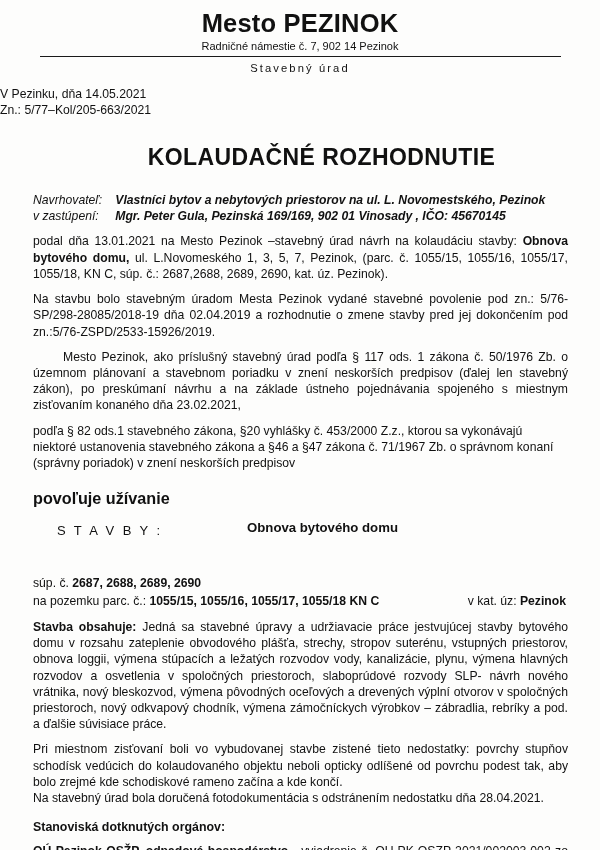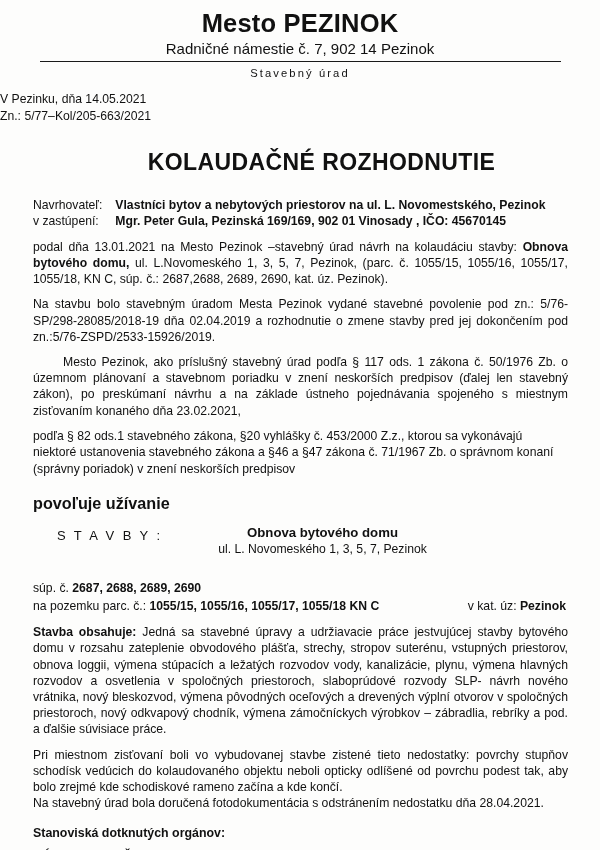--- a/index.html
+++ b/index.html
@@ -24,21 +24,21 @@
     padding-top: 9px;
     text-align: center;
   }
   .org-name {
     font-size: 25.5px;
     font-weight: bold;
     letter-spacing: 0.2px;
     line-height: 1.12;
   }
   .org-address {
-    font-size: 15px;
+    font-size: 11px;
     line-height: 1.3;
     margin-top: 1px;
   }
   .rule {
     margin: 3px auto 0 auto;
     width: 521px;
     height: 0;
     border-top: 1.3px solid #1a1a1a;
   }
   .dept {
@@ -65,20 +65,21 @@
   .body {
     padding: 0 32px 0 33px;
     font-size: 12.2px;
     line-height: 1.33;
   }
   .party {
     margin-top: 21px;
     display: table;
     width: 100%;
     border-collapse: collapse;
+    font-style: italic;
   }
   .party-row { display: table-row; }
   .party-label {
     display: table-cell;
     white-space: nowrap;
     padding-right: 9px;
     vertical-align: top;
   }
   .party-value {
     display: table-cell;
@@ -188,21 +189,20 @@
     <p class="jp indent">Mesto Pezinok, ako príslušný stavebný úrad podľa § 117 ods. 1 zákona č. 50/1976 Zb. o územnom plánovaní a stavebnom poriadku v znení neskorších predpisov (ďalej len stavebný zákon), po preskúmaní návrhu a na základe ústneho pojednávania spojeného s miestnym zisťovaním konaného dňa  23.02.2021,</p>
 
     <p class="ctr">podľa § 82 ods.1 stavebného zákona, §20 vyhlášky č. 453/2000 Z.z., ktorou sa vykonávajú niektoré ustanovenia stavebného zákona a §46 a §47 zákona č. 71/1967 Zb. o správnom konaní (správny poriadok) v znení neskorších predpisov</p>
 
     <div class="ruling">povoľuje užívanie</div>
 
     <div class="stavby">
       <span class="stavby-label">S T A V B Y :</span>
       <div class="stavby-body">
         <div class="stavby-name">Obnova bytového domu</div>
-        <div class="stavby-addr">ul. L. Novomeského 1, 3, 5, 7, Pezinok</div>
       </div>
     </div>
 
     <div class="ids">
       <div class="ids-line"><span>súp. č. </span><b>2687, 2688, 2689, 2690</b></div>
       <div class="ids-line"><span class="ids-kat"><span>v kat. úz: </span><b>Pezinok</b></span><span>na pozemku parc. č.: </span><b>1055/15, 1055/16, 1055/17, 1055/18 KN C</b></div>
     </div>
 
     <p class="jp"><b>Stavba obsahuje:</b><span> Jedná sa stavebné úpravy a udržiavacie práce jestvujúcej stavby bytového domu v rozsahu zateplenie obvodového plášťa, strechy, stropov suterénu, vstupných priestorov, obnova loggii, výmena stúpacích a ležatých rozvodov vody, kanalizácie, plynu, výmena hlavných rozvodov a osvetlenia v spoločných priestoroch, slaboprúdové rozvody SLP- návrh nového vrátnika, nový bleskozvod, výmena pôvodných oceľových a drevených výplní otvorov v spoločných priestoroch, nový odkvapový chodník, výmena zámočníckych výrobkov – zábradlia, rebríky a pod. a ďalšie súvisiace práce.</span></p>
 

